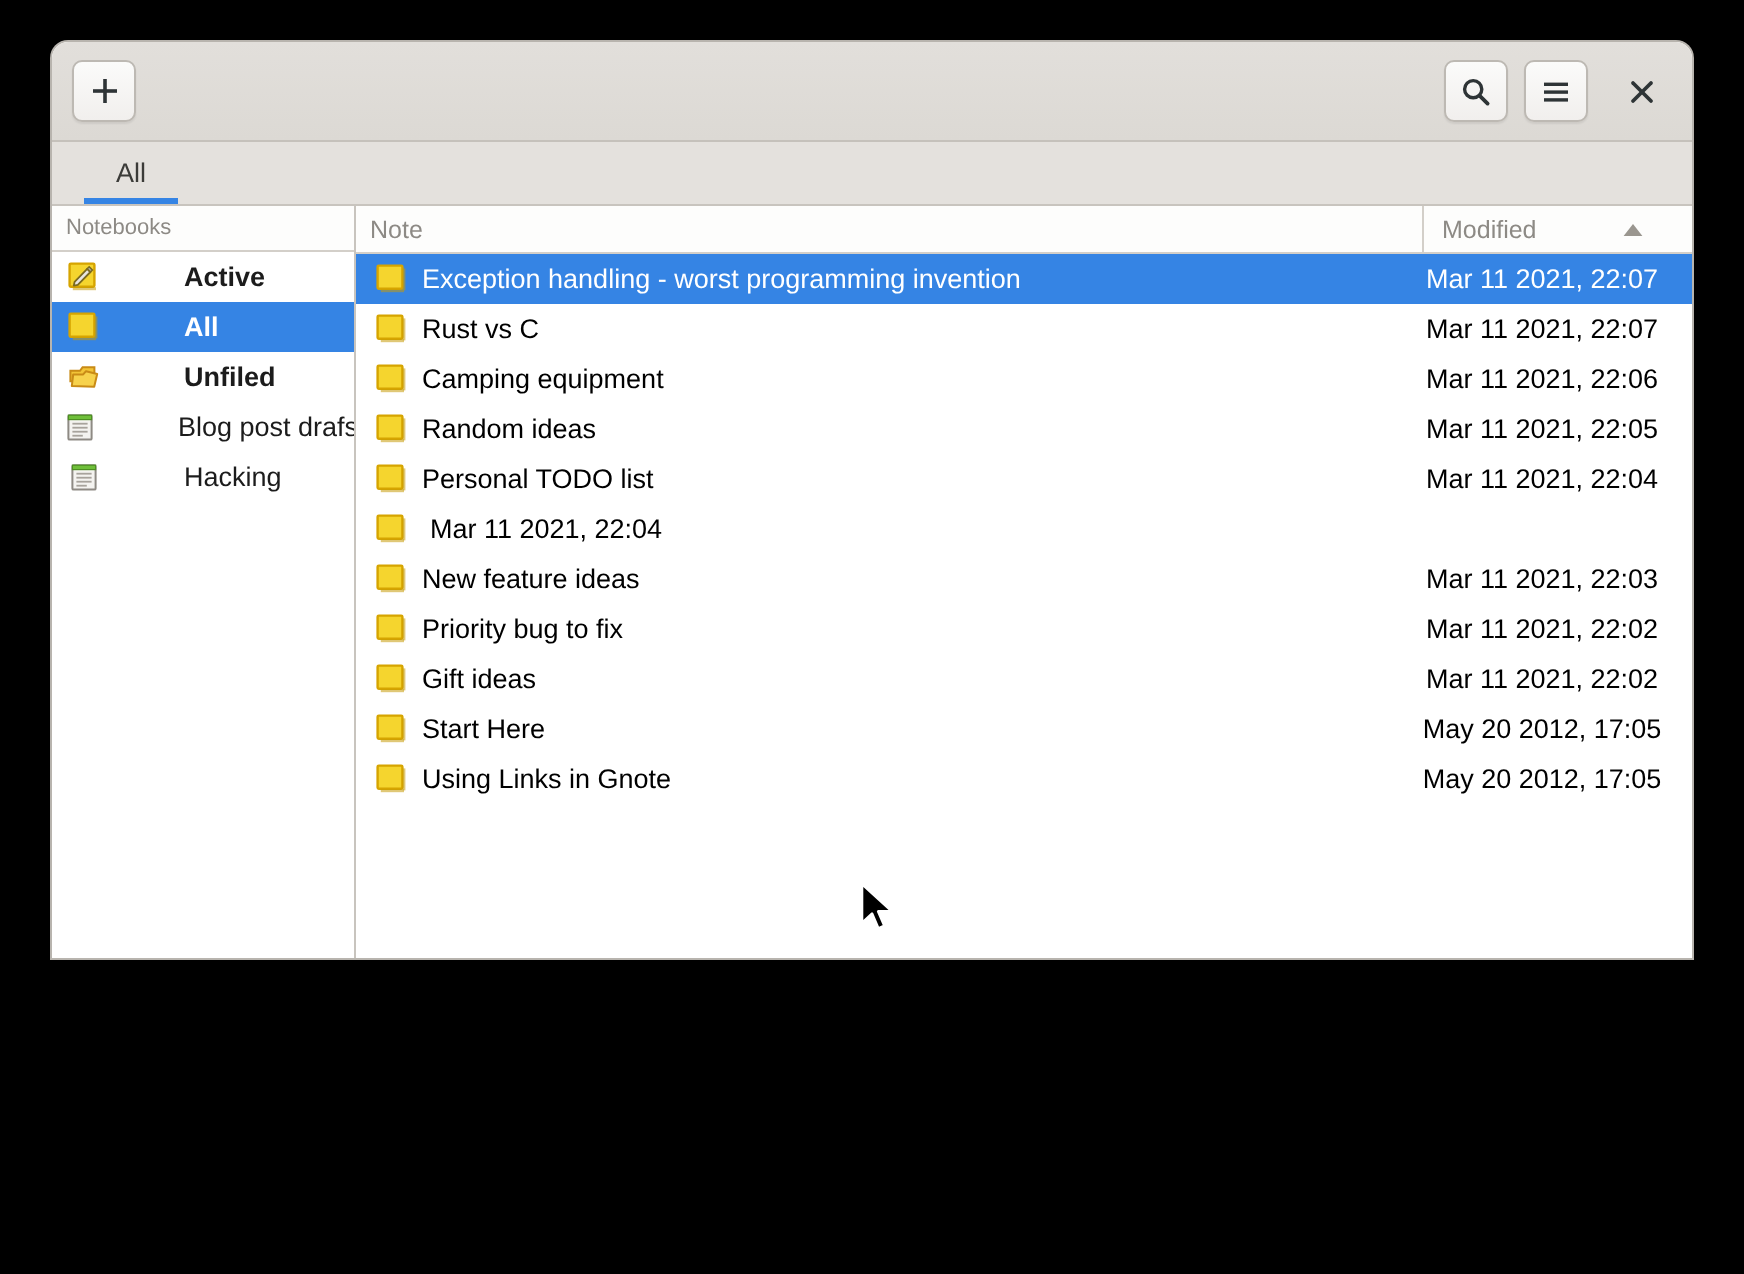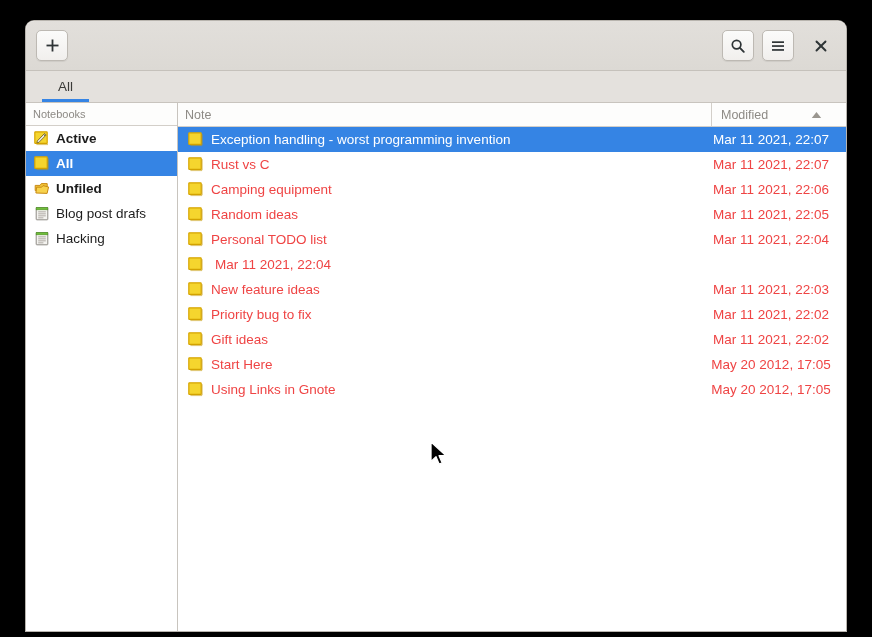--- a/index.html
+++ b/index.html
@@ -11,21 +11,21 @@
     overflow: hidden;
     font-family: "Liberation Sans", sans-serif;
   }
 
   
   #window {
     position: absolute;
     left: 26px;
     top: 21px;
     width: 820px;
-    height: 610px;
+    height: 458px;
     background: #ffffff;
     border-radius: 8px 8px 0 0;
     box-shadow: 0 0 0 1px #b8b4ae;
     overflow: hidden;
     display: flex;
     flex-direction: column;
   }
 
   
   #headerbar {
@@ -134,20 +134,21 @@
   #nb-list { flex: 1; overflow: hidden; }
   .nb-row {
     height: 25px;
     display: flex;
     align-items: center;
     padding-left: 7px;
     font-size: 13.5px;
     color: #1c1c1c;
     cursor: default;
     box-sizing: border-box;
+    gap: 36px;
   }
   .nb-row .nb-label { margin-left: 6px; white-space: nowrap; }
   .nb-row.bold .nb-label { font-weight: bold; }
   .nb-row.selected { background: #3584e4; }
   .nb-row.selected .nb-label { color: #ffffff; }
 
   
   #notepane {
     flex: 1;
     display: flex;
@@ -179,21 +180,21 @@
     justify-content: space-between;
   }
   .sort-arrow { margin-left: auto; }
 
   #note-rows { flex: 1; overflow: hidden; }
   .note-row {
     height: 25px;
     display: flex;
     align-items: center;
     font-size: 13.5px;
-    color: #ef4444;
+    color: #000000;
     cursor: default;
     box-sizing: border-box;
   }
   .note-row.selected { background: #3584e4; color: #ffffff; }
   .note-title {
     flex: 1;
     padding-left: 5px;
     white-space: nowrap;
     overflow: hidden;
     text-overflow: ellipsis;

